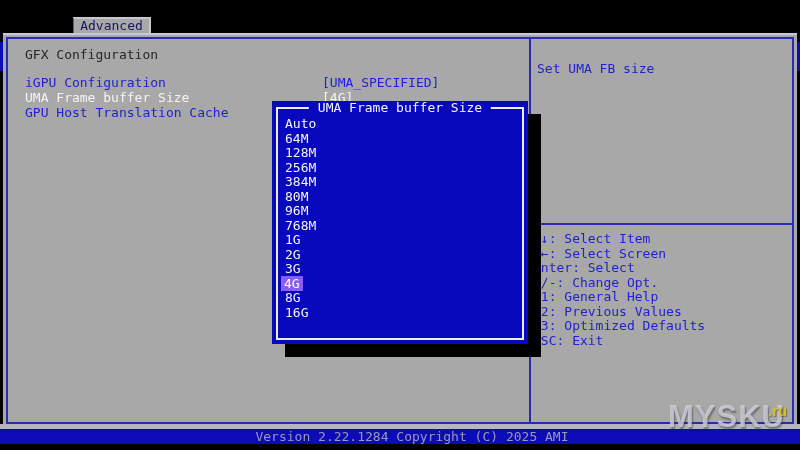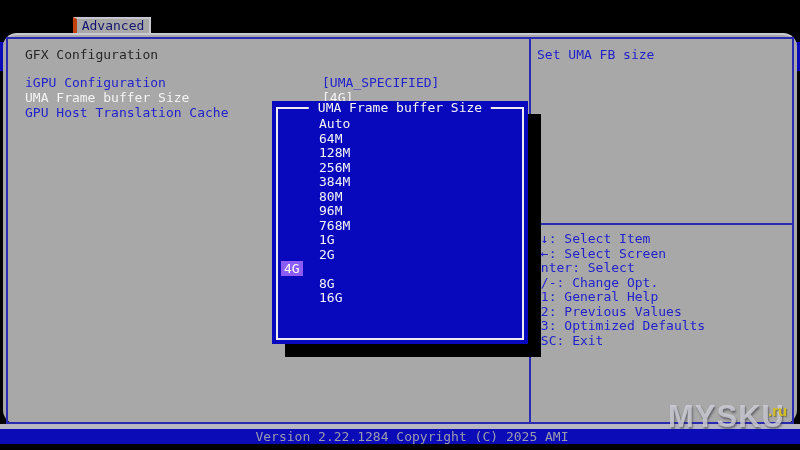--- a/index.html
+++ b/index.html
@@ -6,25 +6,25 @@
   .screen{
     position:relative;width:800px;height:450px;background:#000;overflow:hidden;
     font-family:"DejaVu Sans Mono","Liberation Mono",monospace;
     font-size:13px;line-height:14px;
   }
   
   .titlebar{position:absolute;left:0;top:4px;width:800px;height:29px;background:#0b0bb8;margin-top:38px;}
   .titlebar .app-title{position:absolute;left:0;top:4px;width:100%;text-align:center;color:#c9c9cf;}
   .tab{
     position:absolute;left:73px;top:17px;width:78px;height:16px;background:#a8a8a8;
-    border-left:4px solid #c2410c;border-top:2px solid #c6c6ce;border-right:2px solid #c6c6ce;
+    border-left:1px solid #c2410c;border-top:2px solid #c6c6ce;border-right:2px solid #c6c6ce;
     box-sizing:border-box;text-align:center;color:#14146e;line-height:13px;
   }
   
-  .main{position:absolute;left:3px;top:33px;width:794px;height:391px;background:#a8a8a8;border-top:2px solid #c9c9d2;box-sizing:border-box;border-radius:14px;}
+  .main{position:absolute;left:3px;top:33px;width:794px;height:391px;background:#a8a8a8;border-top:2px solid #c9c9d2;box-sizing:border-box;}
   .frame{position:absolute;left:3px;top:2px;right:3px;bottom:0;border:2px solid #2a2ab2;}
   .vdivider{position:absolute;left:526px;top:2px;width:2px;bottom:0;background:#2a2ab2;}
   .abs{position:absolute;}
   .txt-blue{color:#2222cc;}
   .txt-white{color:#f4f4f4;}
   .txt-dark{color:#262626;}
   .setting-row span{display:inline-block;}
   
   .help-divider{position:absolute;left:528px;top:188px;right:3px;height:2px;background:#2a2ab2;}
   .help-list{position:absolute;left:530px;top:197px;width:260px;}
@@ -34,21 +34,21 @@
     position:absolute;left:272px;top:101px;width:256px;height:243px;
     background:#0808bc;box-shadow:13px 13px 0 0 #000;z-index:10;box-sizing:border-box;
   }
   .popup-border{position:absolute;left:4px;right:4px;top:6px;bottom:4px;border:2px solid #ececf0;}
   .popup-title{
     position:absolute;top:0;left:50%;transform:translateX(-50%);
     background:#0808bc;color:#f4f4f4;padding:0 9px;white-space:nowrap;z-index:2;line-height:14px;
   }
   .option-list{position:absolute;left:12px;top:16px;right:10px;z-index:2;}
   .option{height:14.5px;color:#f4f4f4;}
-  .option span{padding:0 1px;margin-left:34px;}
+  .option span{padding:0 1px;}
   .option span.selected{background:#8b5cf6;color:#fff;padding:0 3px;margin-left:-3px;margin-top:14px;}
   
   .bottom-strip{position:absolute;left:0;top:424px;width:800px;height:5px;background:#b6b6c2;}
   .statusbar{position:absolute;left:0;top:429px;width:800px;height:26px;background:#0b0bb8;padding-left:24px;}
   .statusbar .version{position:absolute;left:0;top:1px;width:100%;text-align:center;color:#9a9aae;}
   .black-bottom{position:absolute;left:0;top:444px;width:800px;height:6px;background:#000;}
   
   .watermark{position:absolute;left:668px;top:404px;width:130px;height:44px;z-index:20;pointer-events:none;}
   .wm-main{
     position:absolute;left:0;top:6px;
@@ -84,21 +84,21 @@
       <span class="abs txt-blue" style="left:319px;">[UMA_SPECIFIED]</span>
     </div>
     <div class="abs setting-row" style="left:0;top:56px;width:520px;">
       <span class="abs txt-white" style="left:22px;">UMA Frame buffer Size</span>
       <span class="abs txt-white" style="left:319px;">[4G]</span>
     </div>
     <div class="abs setting-row" style="left:0;top:71px;width:520px;">
       <span class="abs txt-blue" style="left:22px;">GPU Host Translation Cache</span>
     </div>
 
-    <div class="abs txt-blue" style="left:534px;top:13px;">Set UMA FB size</div>
+    <div class="abs txt-blue" style="left:534px;top:27px;">Set UMA FB size</div>
     <div class="help-divider"></div>
     <div class="help-list">
 
         <div class="help-line">↑↓: Select Item</div>
 
         <div class="help-line">→←: Select Screen</div>
 
         <div class="help-line">Enter: Select</div>
 
         <div class="help-line">+/-: Change Opt.</div>
@@ -133,20 +133,21 @@
         <div class="option"><span>80M</span></div>
 
         <div class="option"><span>96M</span></div>
 
         <div class="option"><span>768M</span></div>
 
         <div class="option"><span>1G</span></div>
 
         <div class="option"><span>2G</span></div>
 
+        <div class="option"><span>3G</span></div>
 
         <div class="option"><span class="selected">4G</span></div>
 
         <div class="option"><span>8G</span></div>
 
         <div class="option"><span>16G</span></div>
       </div>
   </div>
 
   <div class="bottom-strip"></div>

